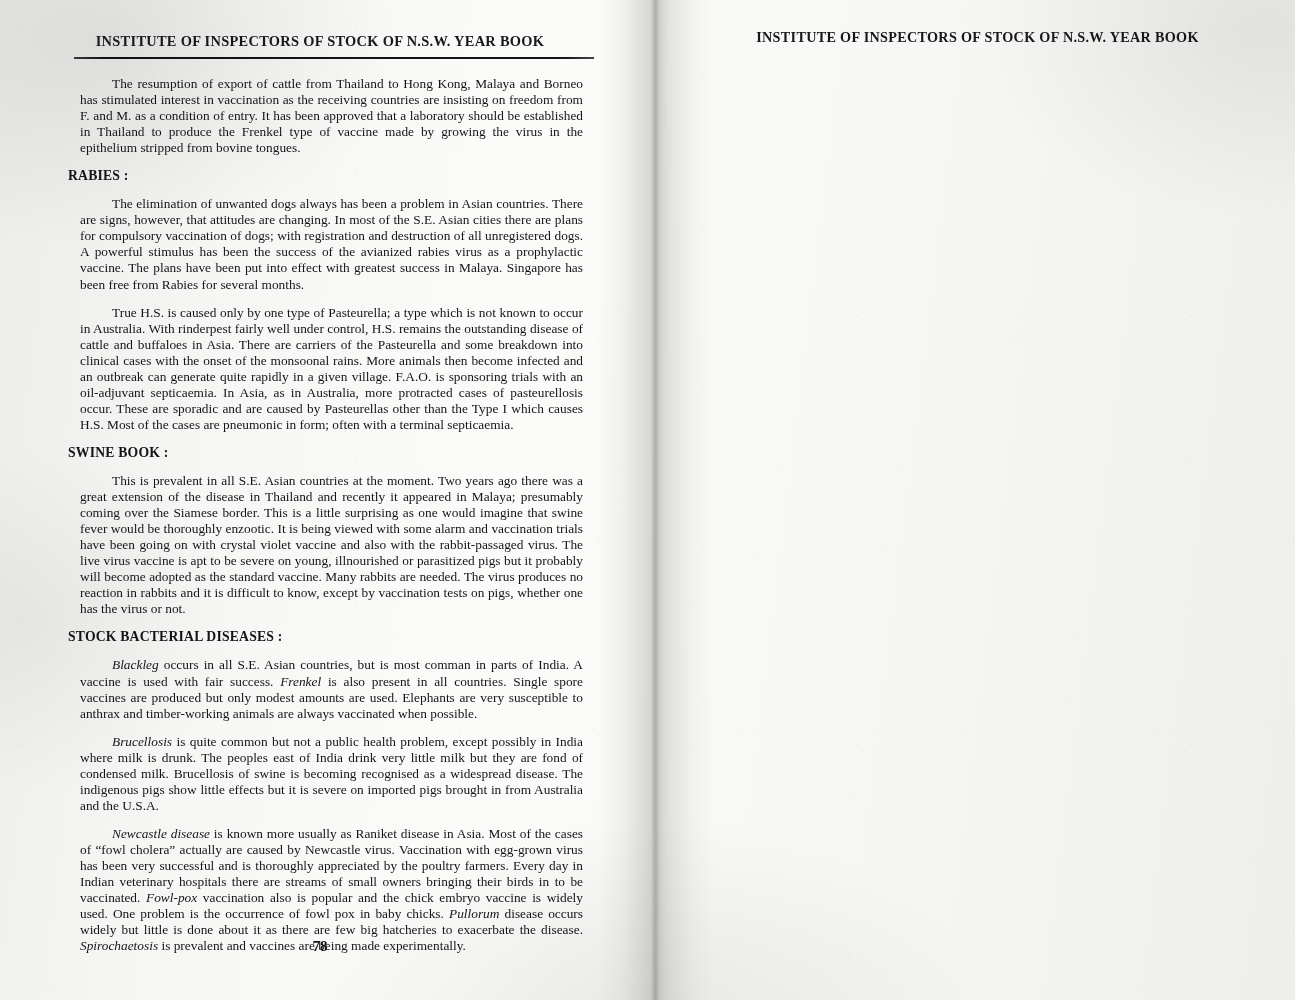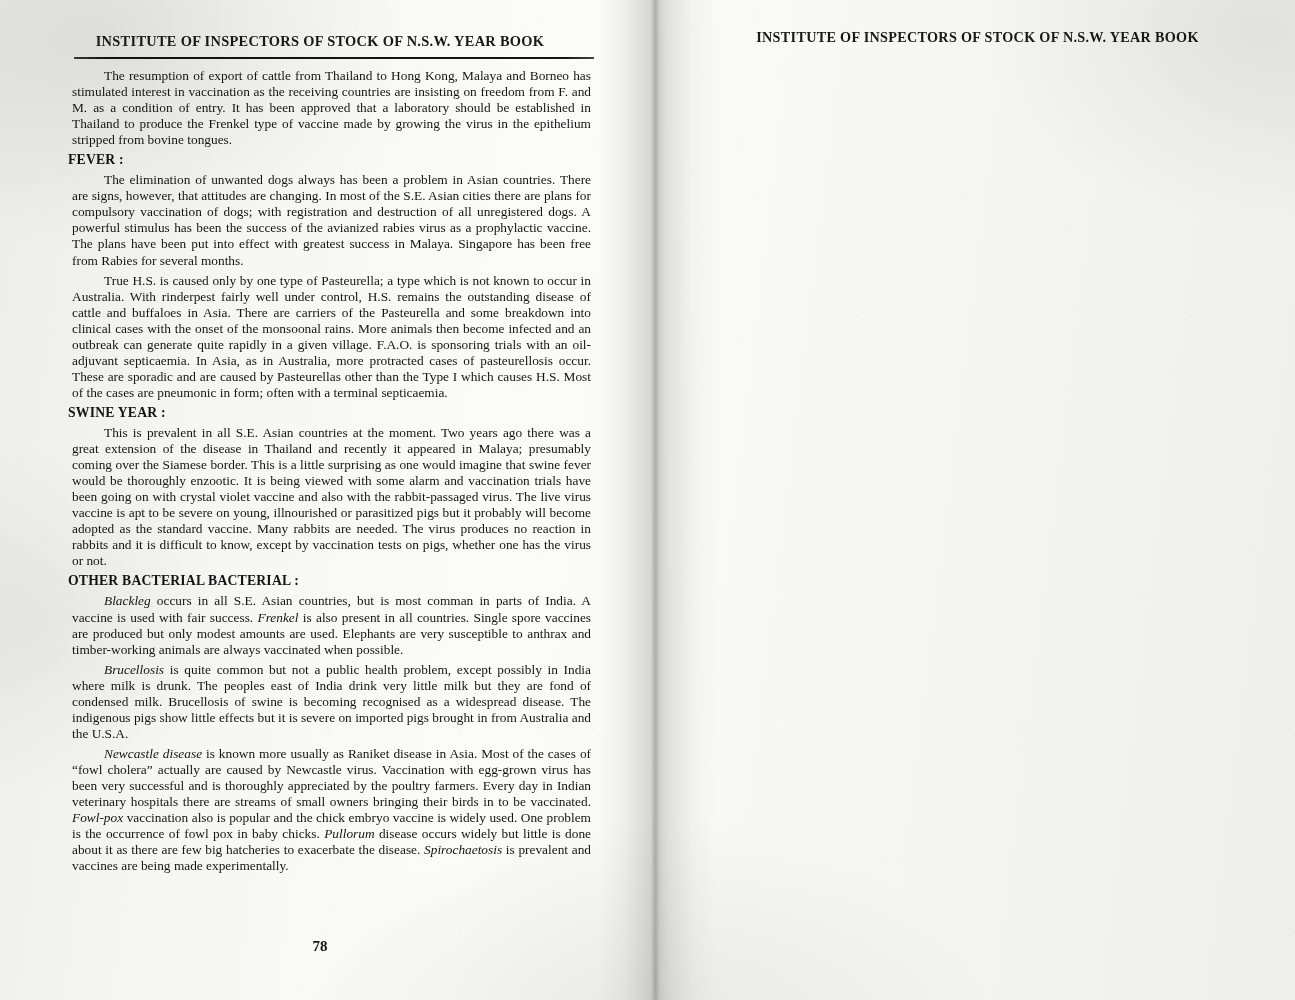--- a/index.html
+++ b/index.html
@@ -83,47 +83,47 @@
     left:68px;width:527px;top:64px;
     font-size:13.35px;line-height:16.05px;
   }
 
   .sec-head{
     font-weight:bold;
     margin:4px 0 0 0;
     letter-spacing:.2px;
     font-size:13.7px;
   }
-  p.para{margin:4px;text-indent:30px;}
+  p.para{margin:12px;text-indent:30px;}
   #col-left p.para{text-indent:32px;}
   i,em{font-style:italic;}
 
   .folio{
     position:absolute;text-align:center;
     font-weight:bold;font-size:15px;color:#141416;
   }
   #folio-left{left:0;width:640px;top:938px;}
 </style>
 </head>
 <body>
 
 <div id="scan">
 
   <div class="page" id="page-left">
     <div class="running-head">INSTITUTE OF INSPECTORS OF STOCK OF N.S.W. YEAR BOOK</div>
     <div class="head-rule" id="rule-left"></div>
 
     <div class="col" id="col-left">
         <p class="para">The resumption of export of cattle from Thailand to Hong Kong, Malaya and Borneo has stimulated interest in vaccination as the receiving countries are insisting on freedom from F. and M. as a condition of entry. It has been approved that a laboratory should be established in Thailand to produce the Frenkel type of vaccine made by growing the virus in the epithelium stripped from bovine tongues.</p>
-        <div class="sec-head">FEVER :</div>
+        <div class="sec-head">RABIES :</div>
         <p class="para">The elimination of unwanted dogs always has been a problem in Asian countries. There are signs, however, that attitudes are changing. In most of the S.E. Asian cities there are plans for compulsory vaccination of dogs; with registration and destruction of all unregistered dogs. A powerful stimulus has been the success of the avianized rabies virus as a prophylactic vaccine. The plans have been put into effect with greatest success in Malaya. Singapore has been free from Rabies for several months.</p>
         <p class="para">True H.S. is caused only by one type of Pasteurella; a type which is not known to occur in Australia. With rinderpest fairly well under control, H.S. remains the outstanding disease of cattle and buffaloes in Asia. There are carriers of the Pasteurella and some breakdown into clinical cases with the onset of the monsoonal rains. More animals then become infected and an outbreak can generate quite rapidly in a given village. F.A.O. is sponsoring trials with an oil-adjuvant septicaemia. In Asia, as in Australia, more protracted cases of pasteurellosis occur. These are sporadic and are caused by Pasteurellas other than the Type I which causes H.S. Most of the cases are pneumonic in form; often with a terminal septicaemia.</p>
-        <div class="sec-head">SWINE YEAR :</div>
+        <div class="sec-head">SWINE BOOK :</div>
         <p class="para">This is prevalent in all S.E. Asian countries at the moment. Two years ago there was a great extension of the disease in Thailand and recently it appeared in Malaya; presumably coming over the Siamese border. This is a little surprising as one would imagine that swine fever would be thoroughly enzootic. It is being viewed with some alarm and vaccination trials have been going on with crystal violet vaccine and also with the rabbit-passaged virus. The live virus vaccine is apt to be severe on young, illnourished or parasitized pigs but it probably will become adopted as the standard vaccine. Many rabbits are needed. The virus produces no reaction in rabbits and it is difficult to know, except by vaccination tests on pigs, whether one has the virus or not.</p>
-        <div class="sec-head">OTHER BACTERIAL BACTERIAL :</div>
+        <div class="sec-head">STOCK BACTERIAL DISEASES :</div>
         <p class="para"><i>Blackleg</i> occurs in all S.E. Asian countries, but is most comman in parts of India. A vaccine is used with fair success. <i>Frenkel</i> is also present in all countries. Single spore vaccines are produced but only modest amounts are used. Elephants are very susceptible to anthrax and timber-working animals are always vaccinated when possible.</p>
         <p class="para"><i>Brucellosis</i> is quite common but not a public health problem, except possibly in India where milk is drunk. The peoples east of India drink very little milk but they are fond of condensed milk. Brucellosis of swine is becoming recognised as a widespread disease. The indigenous pigs show little effects but it is severe on imported pigs brought in from Australia and the U.S.A.</p>
         <p class="para"><i>Newcastle disease</i> is known more usually as Raniket disease in Asia. Most of the cases of “fowl cholera” actually are caused by Newcastle virus. Vaccination with egg-grown virus has been very successful and is thoroughly appreciated by the poultry farmers. Every day in Indian veterinary hospitals there are streams of small owners bringing their birds in to be vaccinated. <i>Fowl-pox</i> vaccination also is popular and the chick embryo vaccine is widely used. One problem is the occurrence of fowl pox in baby chicks. <i>Pullorum</i> disease occurs widely but little is done about it as there are few big hatcheries to exacerbate the disease. <i>Spirochaetosis</i> is prevalent and vaccines are being made experimentally.</p>
       </div>
 
     <div class="folio" id="folio-left">78</div>
   </div>
 
   <div id="gutter"></div>
   <div id="gutter-core"></div>

